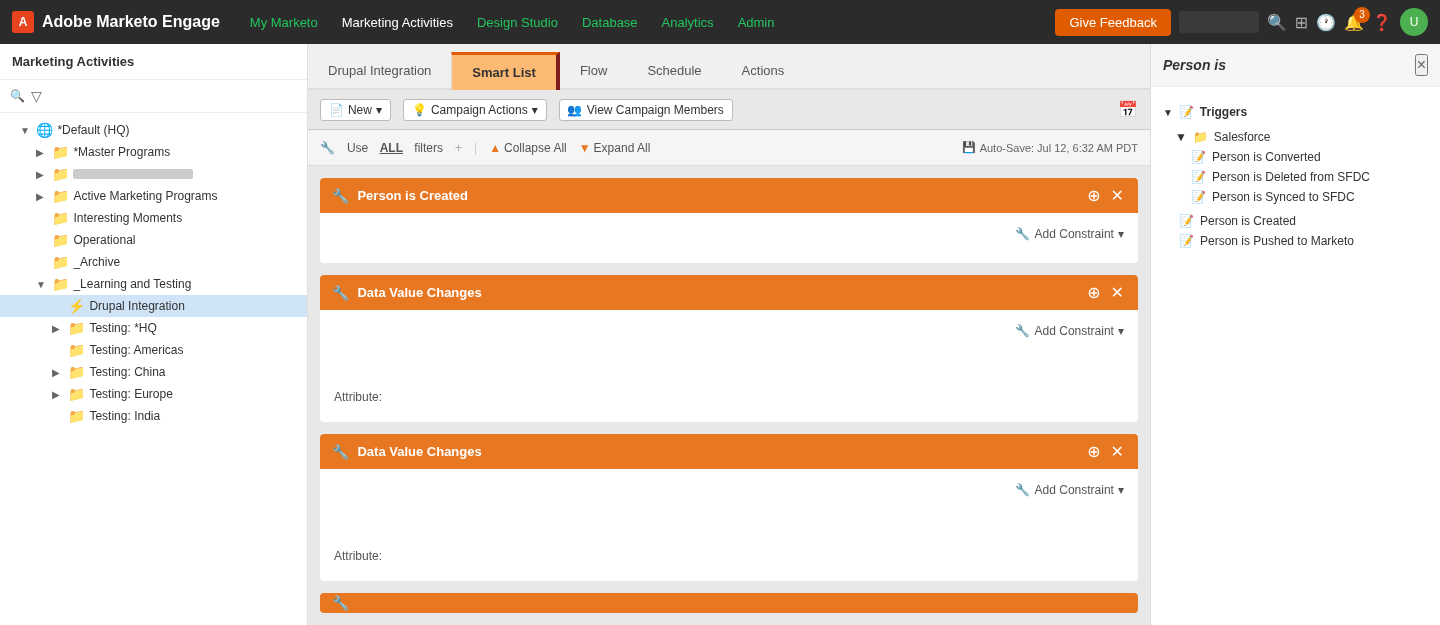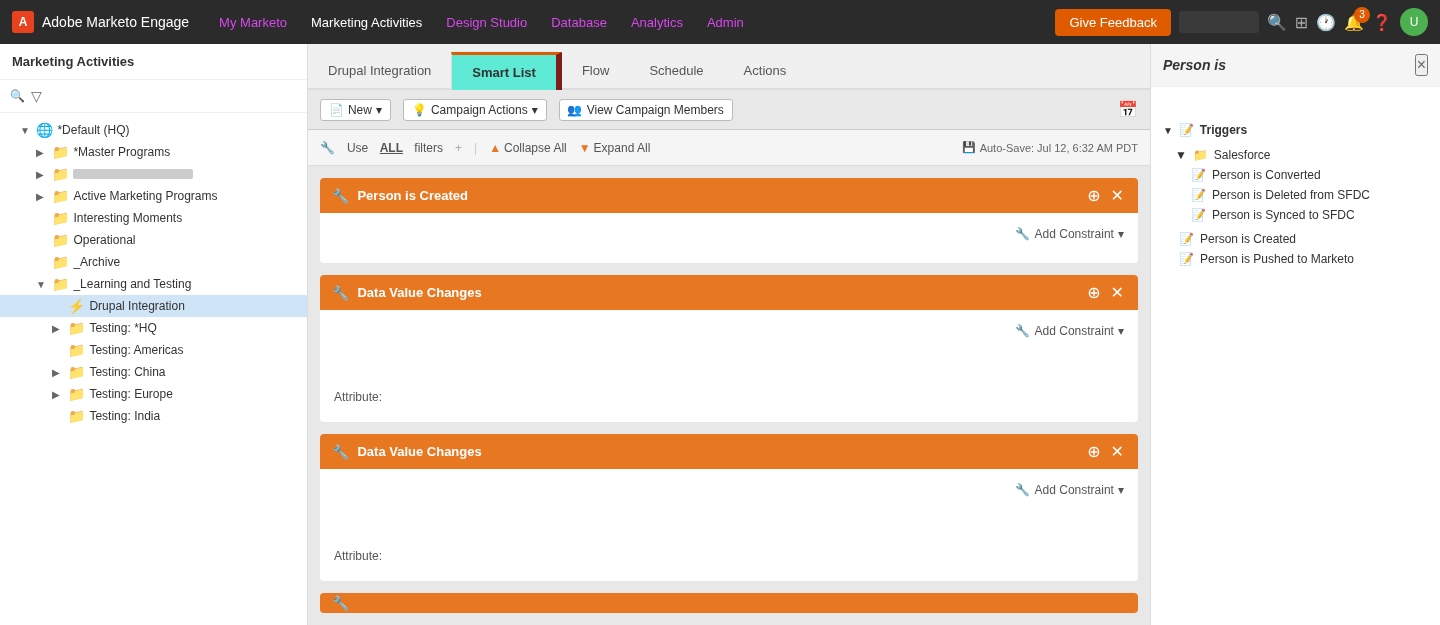--- a/index.html
+++ b/index.html
@@ -10,24 +10,24 @@
       display: flex; align-items: center;
       background: #2b2b2b; height: 44px; padding: 0 12px;
       gap: 20px; position: relative;
     }
     .top-nav-logo { display: flex; align-items: center; gap: 8px; }
     .top-nav-logo .logo-icon {
       width: 22px; height: 22px; background: #e8421e; border-radius: 3px;
       display: flex; align-items: center; justify-content: center;
       color: white; font-size: 12px; font-weight: bold;
     }
-    .top-nav-logo span { color: white; font-size: 14px; font-weight: 400; }
+    .top-nav-logo span { color: white; font-size: 16px; font-weight: 700; }
     .top-nav-links { display: flex; gap: 4px; }
     .top-nav-links a {
-      color: #d946ef; font-size: 13px; padding: 4px 10px; text-decoration: none;
+      color: #22c55e; font-size: 13px; padding: 4px 10px; text-decoration: none;
       border-radius: 3px; cursor: pointer;
     }
     .top-nav-links a.active { color: white; }
     .top-nav-right { margin-left: auto; display: flex; align-items: center; gap: 8px; }
     .give-feedback-btn {
       background: #e05b00; color: white; border: none; border-radius: 4px;
       padding: 6px 14px; font-size: 13px; cursor: pointer; font-weight: 500;
     }
     .nav-icon { color: #aaa; font-size: 16px; cursor: pointer; }
     .notification-badge { position: relative; }
@@ -87,23 +87,23 @@
     
     .tabs-bar {
       display: flex; background: #f0f0f0; border-bottom: 2px solid #ddd;
       height: 46px; align-items: flex-end;
     }
     .tab {
       padding: 10px 20px; font-size: 13px; color: #555;
       cursor: pointer; border: none; background: none; position: relative;
     }
     .tab.active {
-      color: #333; font-weight: 600; background: #5eead4;
+      color: #333; font-weight: 600; background: #fdba74;
       border-top: 3px solid #e05b00; border-left: 1px solid #ddd;
-      border-right: 6px solid #7f1d1d; margin-bottom: -2px;
+      border-right: 4px solid #7f1d1d; margin-bottom: -2px;
     }
 
     
     .toolbar {
       display: flex; align-items: center; gap: 12px;
       background: #e8e8e8; padding: 6px 12px; height: 40px;
       border-bottom: 1px solid #ccc;
     }
     .toolbar-btn {
       display: flex; align-items: center; gap: 4px;
@@ -158,21 +158,21 @@
     }
     .attribute-label { font-size: 12px; color: #555; margin-top: 48px; }
     .attribute-select {
       border: 1px solid #ccc; border-radius: 3px; padding: 4px 8px;
       font-size: 12px; color: #333; background: white; width: 520px; cursor: pointer;
     }
 
     
     .right-panel {
       width: 290px; background: white; border-left: 1px solid #ddd;
-      display: flex; flex-direction: column; overflow: hidden; gap: 18px;
+      display: flex; flex-direction: column; overflow: hidden;
     }
     .right-panel-header {
       display: flex; align-items: center; justify-content: space-between;
       padding: 10px 12px; border-bottom: 1px solid #eee; background: #f5f5f5;
     }
     .right-panel-title { font-size: 14px; font-weight: 600; color: #333; font-style: italic; }
     .right-panel-close { cursor: pointer; color: #666; font-size: 16px; }
     .right-panel-body { flex: 1; overflow-y: auto; padding: 8px 0; }
     .rp-section { padding: 6px 12px; }
     .rp-section-header {

